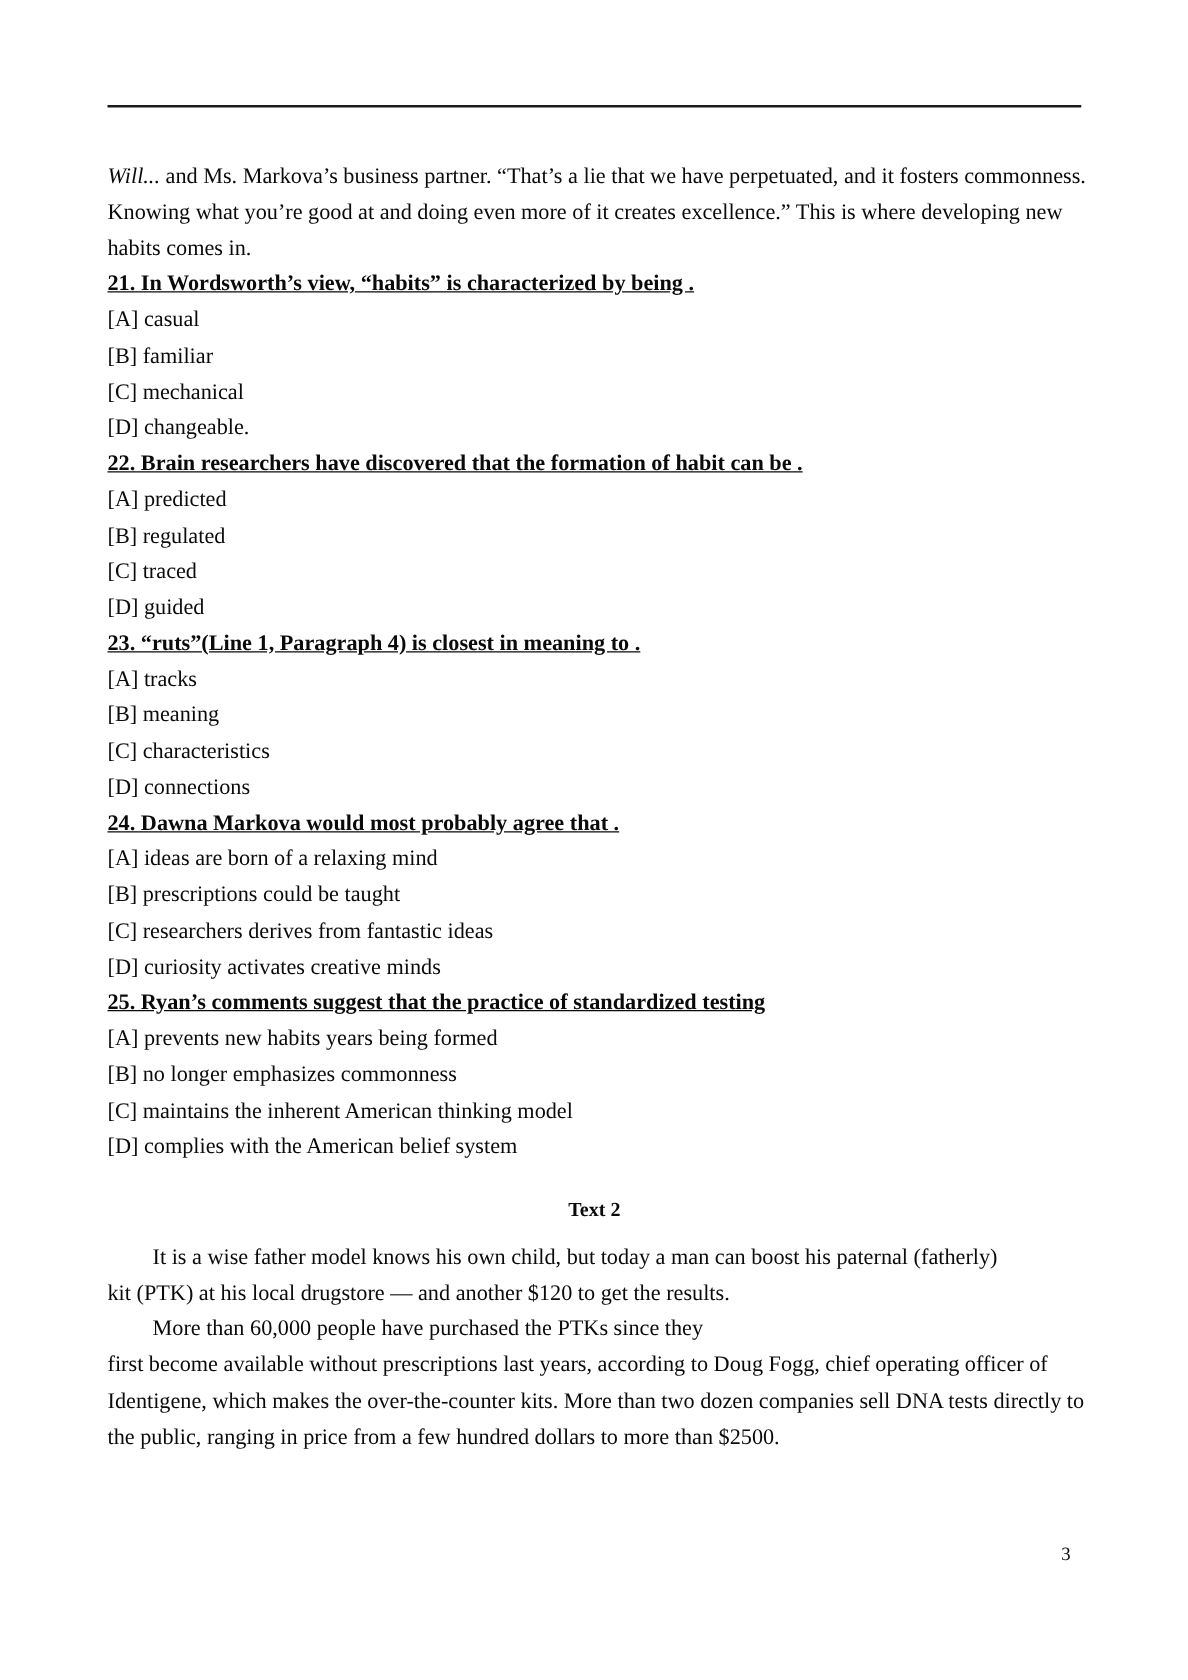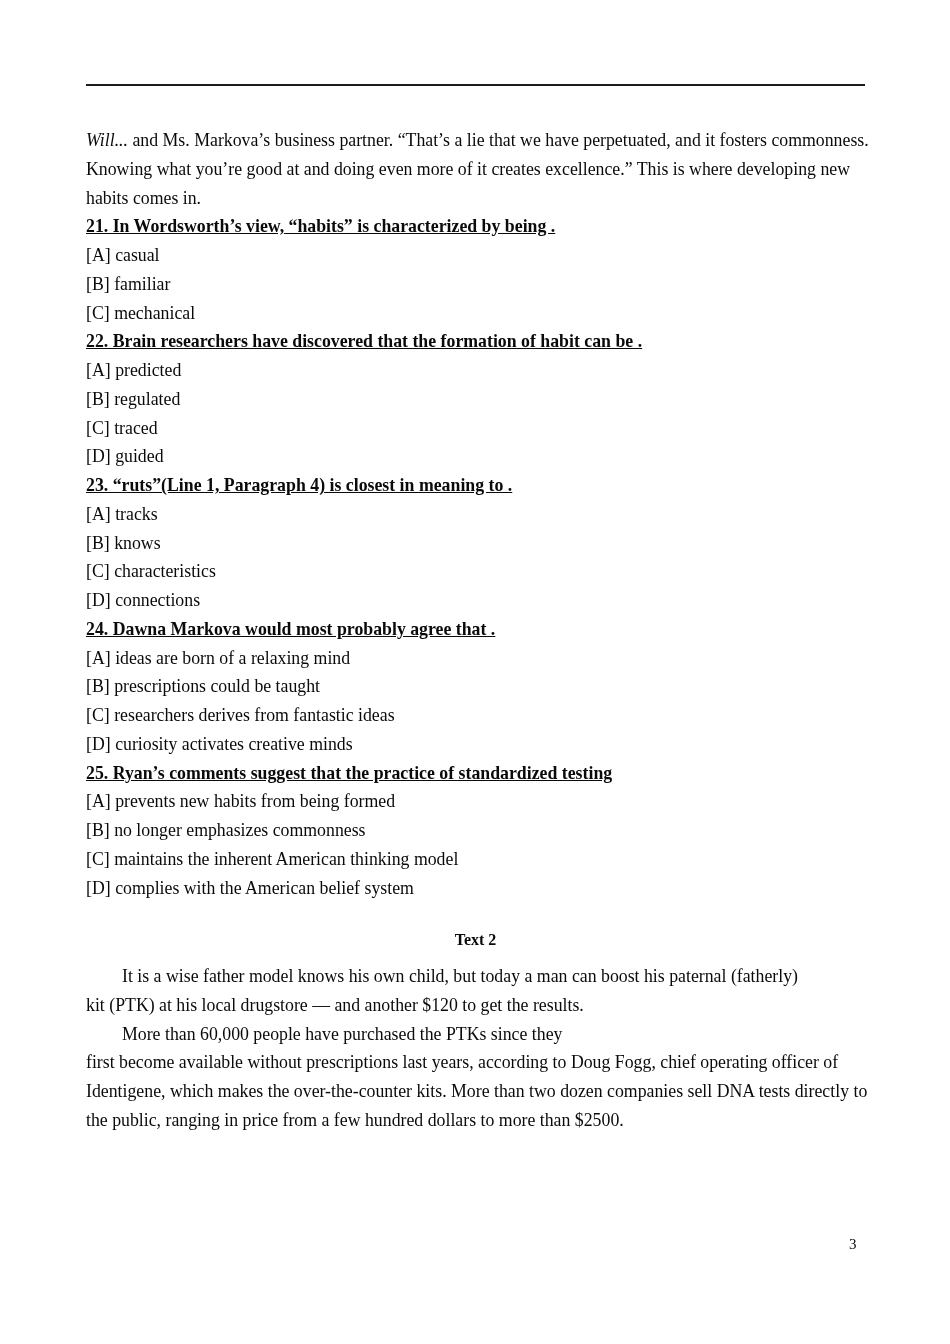--- a/index.html
+++ b/index.html
@@ -55,41 +55,42 @@
   <div class="content">
 
     <div class="line"><span class="italic">Will...</span><span> and Ms. Markova’s business partner. “That’s a lie that we have perpetuated, and it fosters commonness.</span></div>
     <div class="line">Knowing what you’re good at and doing even more of it creates excellence.” This is where developing new</div>
     <div class="line">habits comes in.</div>
 
     <div class="line stem">21. In Wordsworth’s view, “habits” is characterized by being .</div>
     <div class="line">[A] casual</div>
     <div class="line">[B] familiar</div>
     <div class="line">[C] mechanical</div>
+    <div class="line">[D] changeable.</div>
 
     <div class="line stem">22. Brain researchers have discovered that the formation of habit can be .</div>
     <div class="line">[A] predicted</div>
     <div class="line">[B] regulated</div>
     <div class="line">[C] traced</div>
     <div class="line">[D] guided</div>
 
     <div class="line stem">23. “ruts”(Line 1, Paragraph 4) is closest in meaning to .</div>
     <div class="line">[A] tracks</div>
-    <div class="line">[B] knows</div>
+    <div class="line">[B] meaning</div>
     <div class="line">[C] characteristics</div>
     <div class="line">[D] connections</div>
 
     <div class="line stem">24. Dawna Markova would most probably agree that .</div>
     <div class="line">[A] ideas are born of a relaxing mind</div>
     <div class="line">[B] prescriptions could be taught</div>
     <div class="line">[C] researchers derives from fantastic ideas</div>
     <div class="line">[D] curiosity activates creative minds</div>
 
     <div class="line stem">25. Ryan’s comments suggest that the practice of standardized testing</div>
-    <div class="line">[A] prevents new habits from being formed</div>
+    <div class="line">[A] prevents new habits years being formed</div>
     <div class="line">[B] no longer emphasizes commonness</div>
     <div class="line">[C] maintains the inherent American thinking model</div>
     <div class="line">[D] complies with the American belief system</div>
 
     <div class="text2-heading">Text 2</div>
 
     <div class="line indent">It is a wise father model knows his own child, but today a man can boost his paternal (fatherly)</div>
     <div class="line">kit (PTK) at his local drugstore — and another $120 to get the results.</div>
 
     <div class="line indent">More than 60,000 people have purchased the PTKs since they</div>

